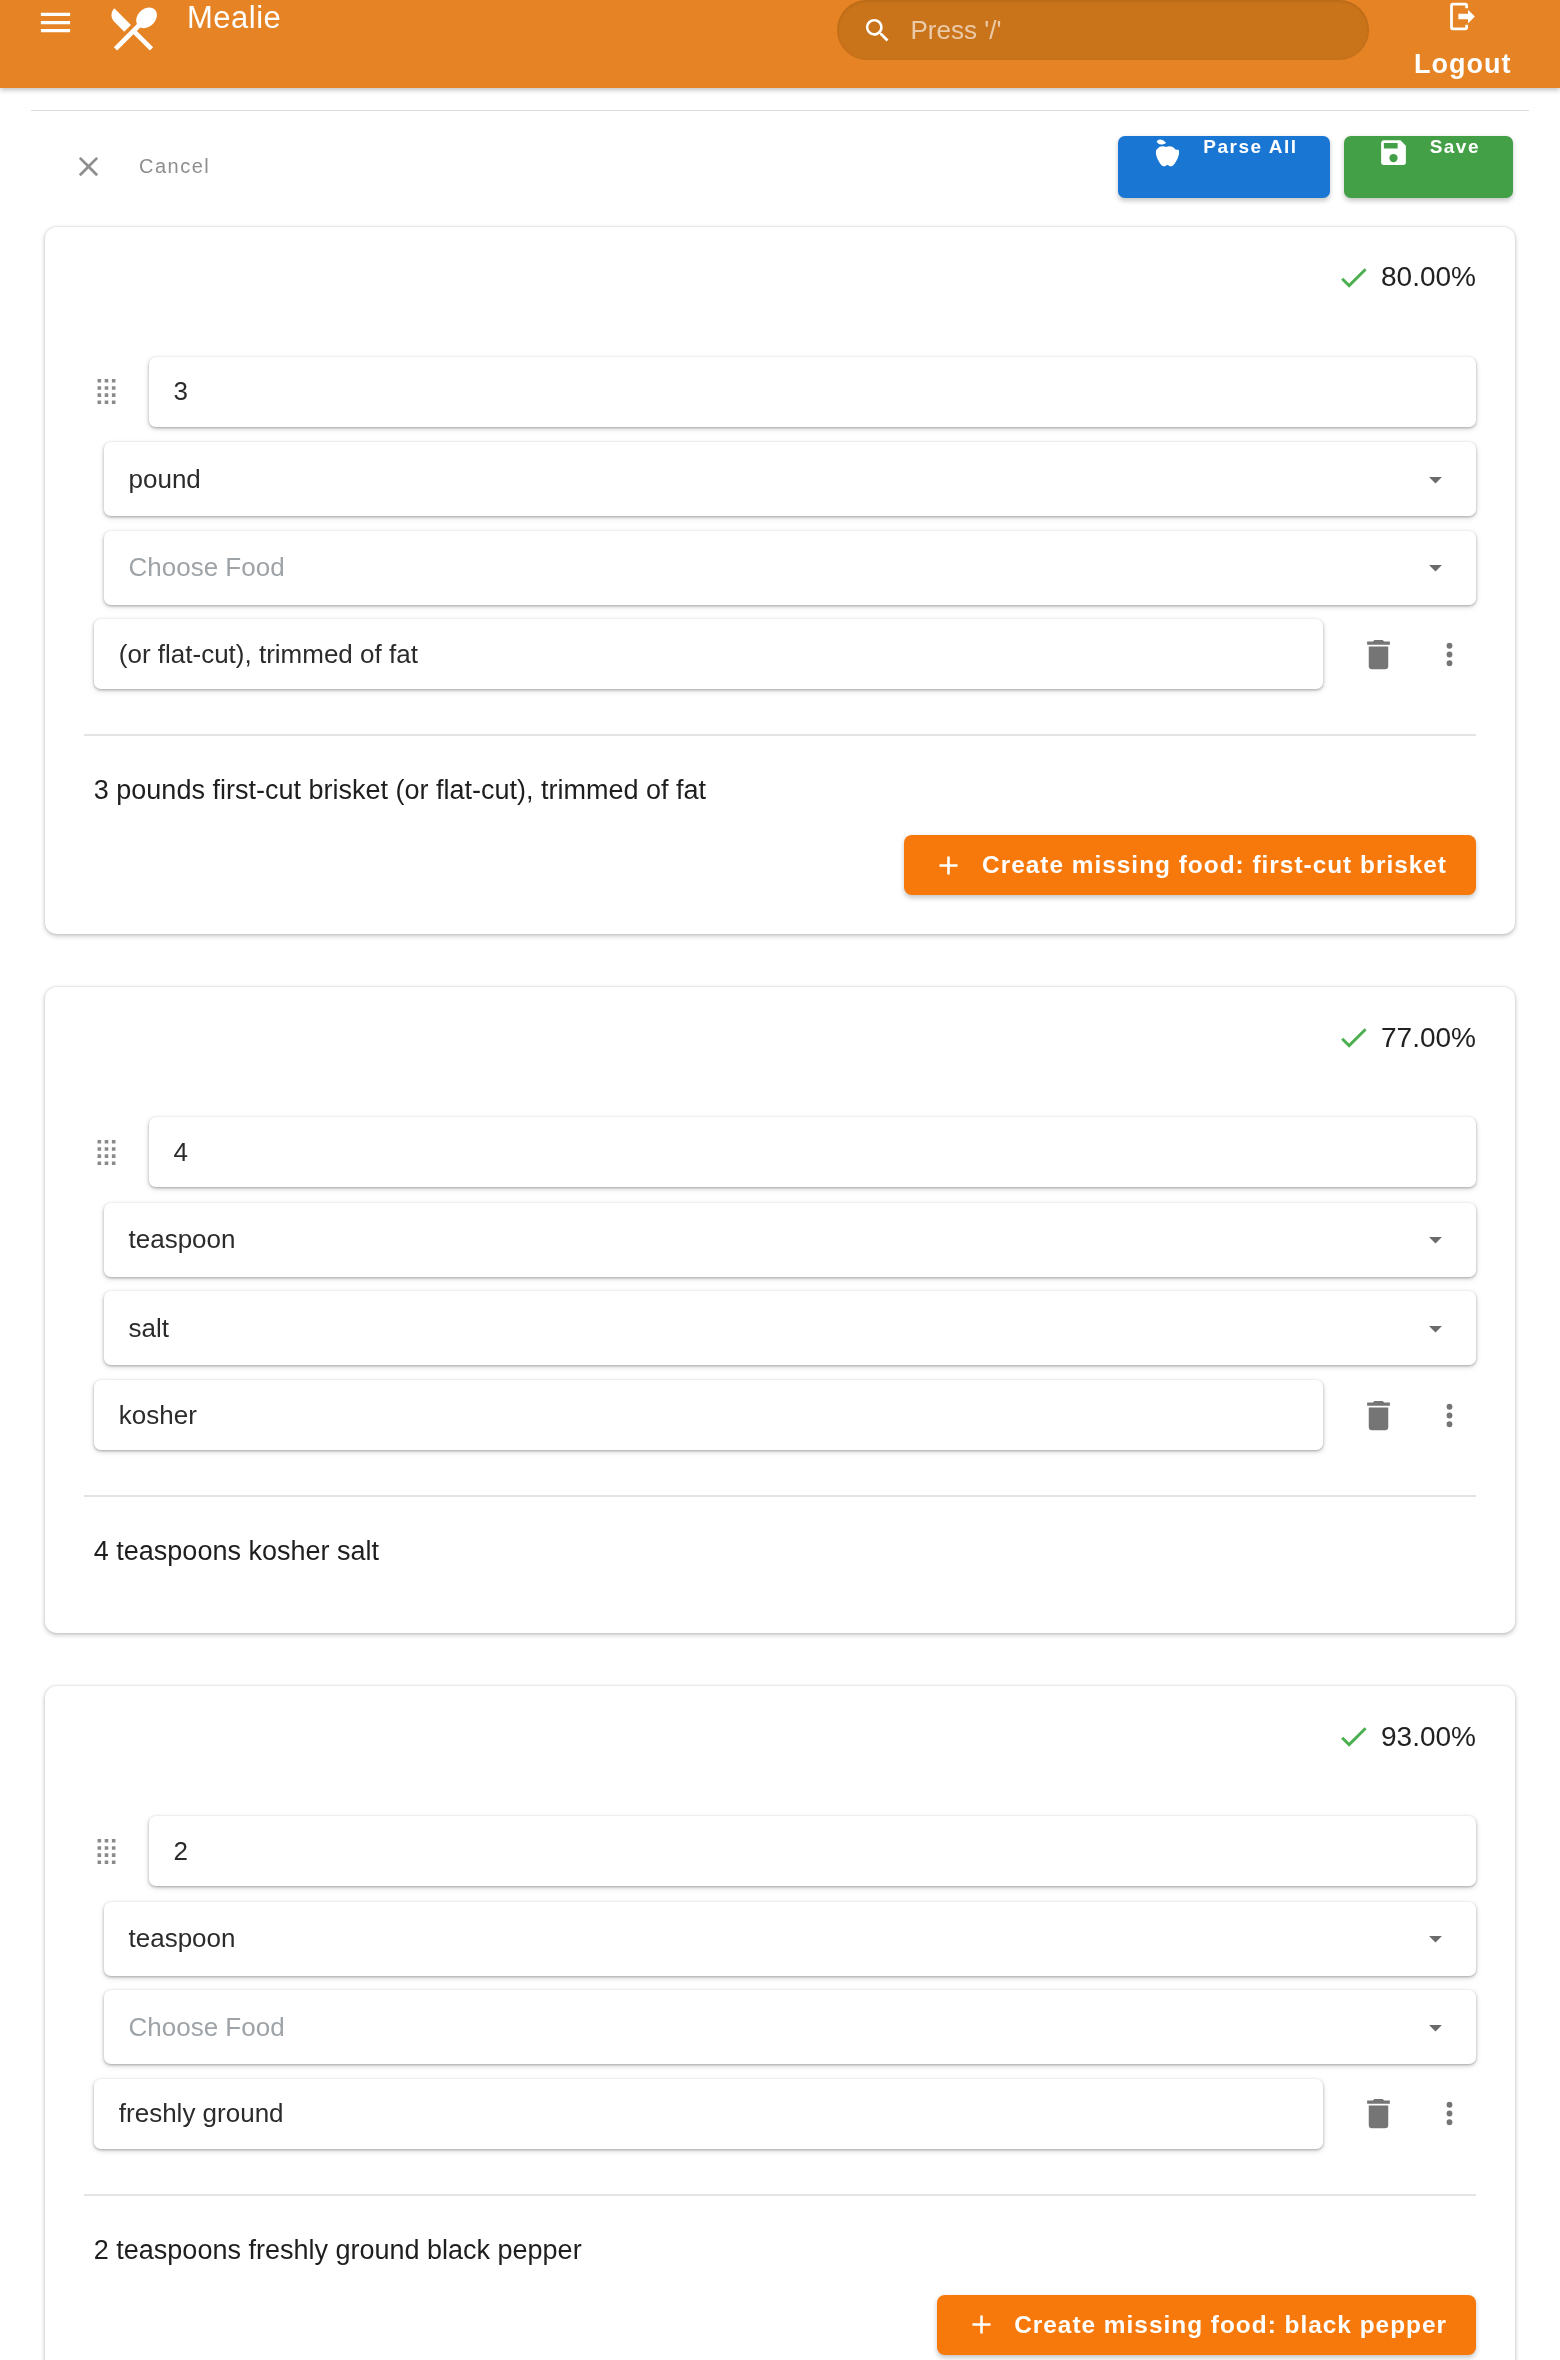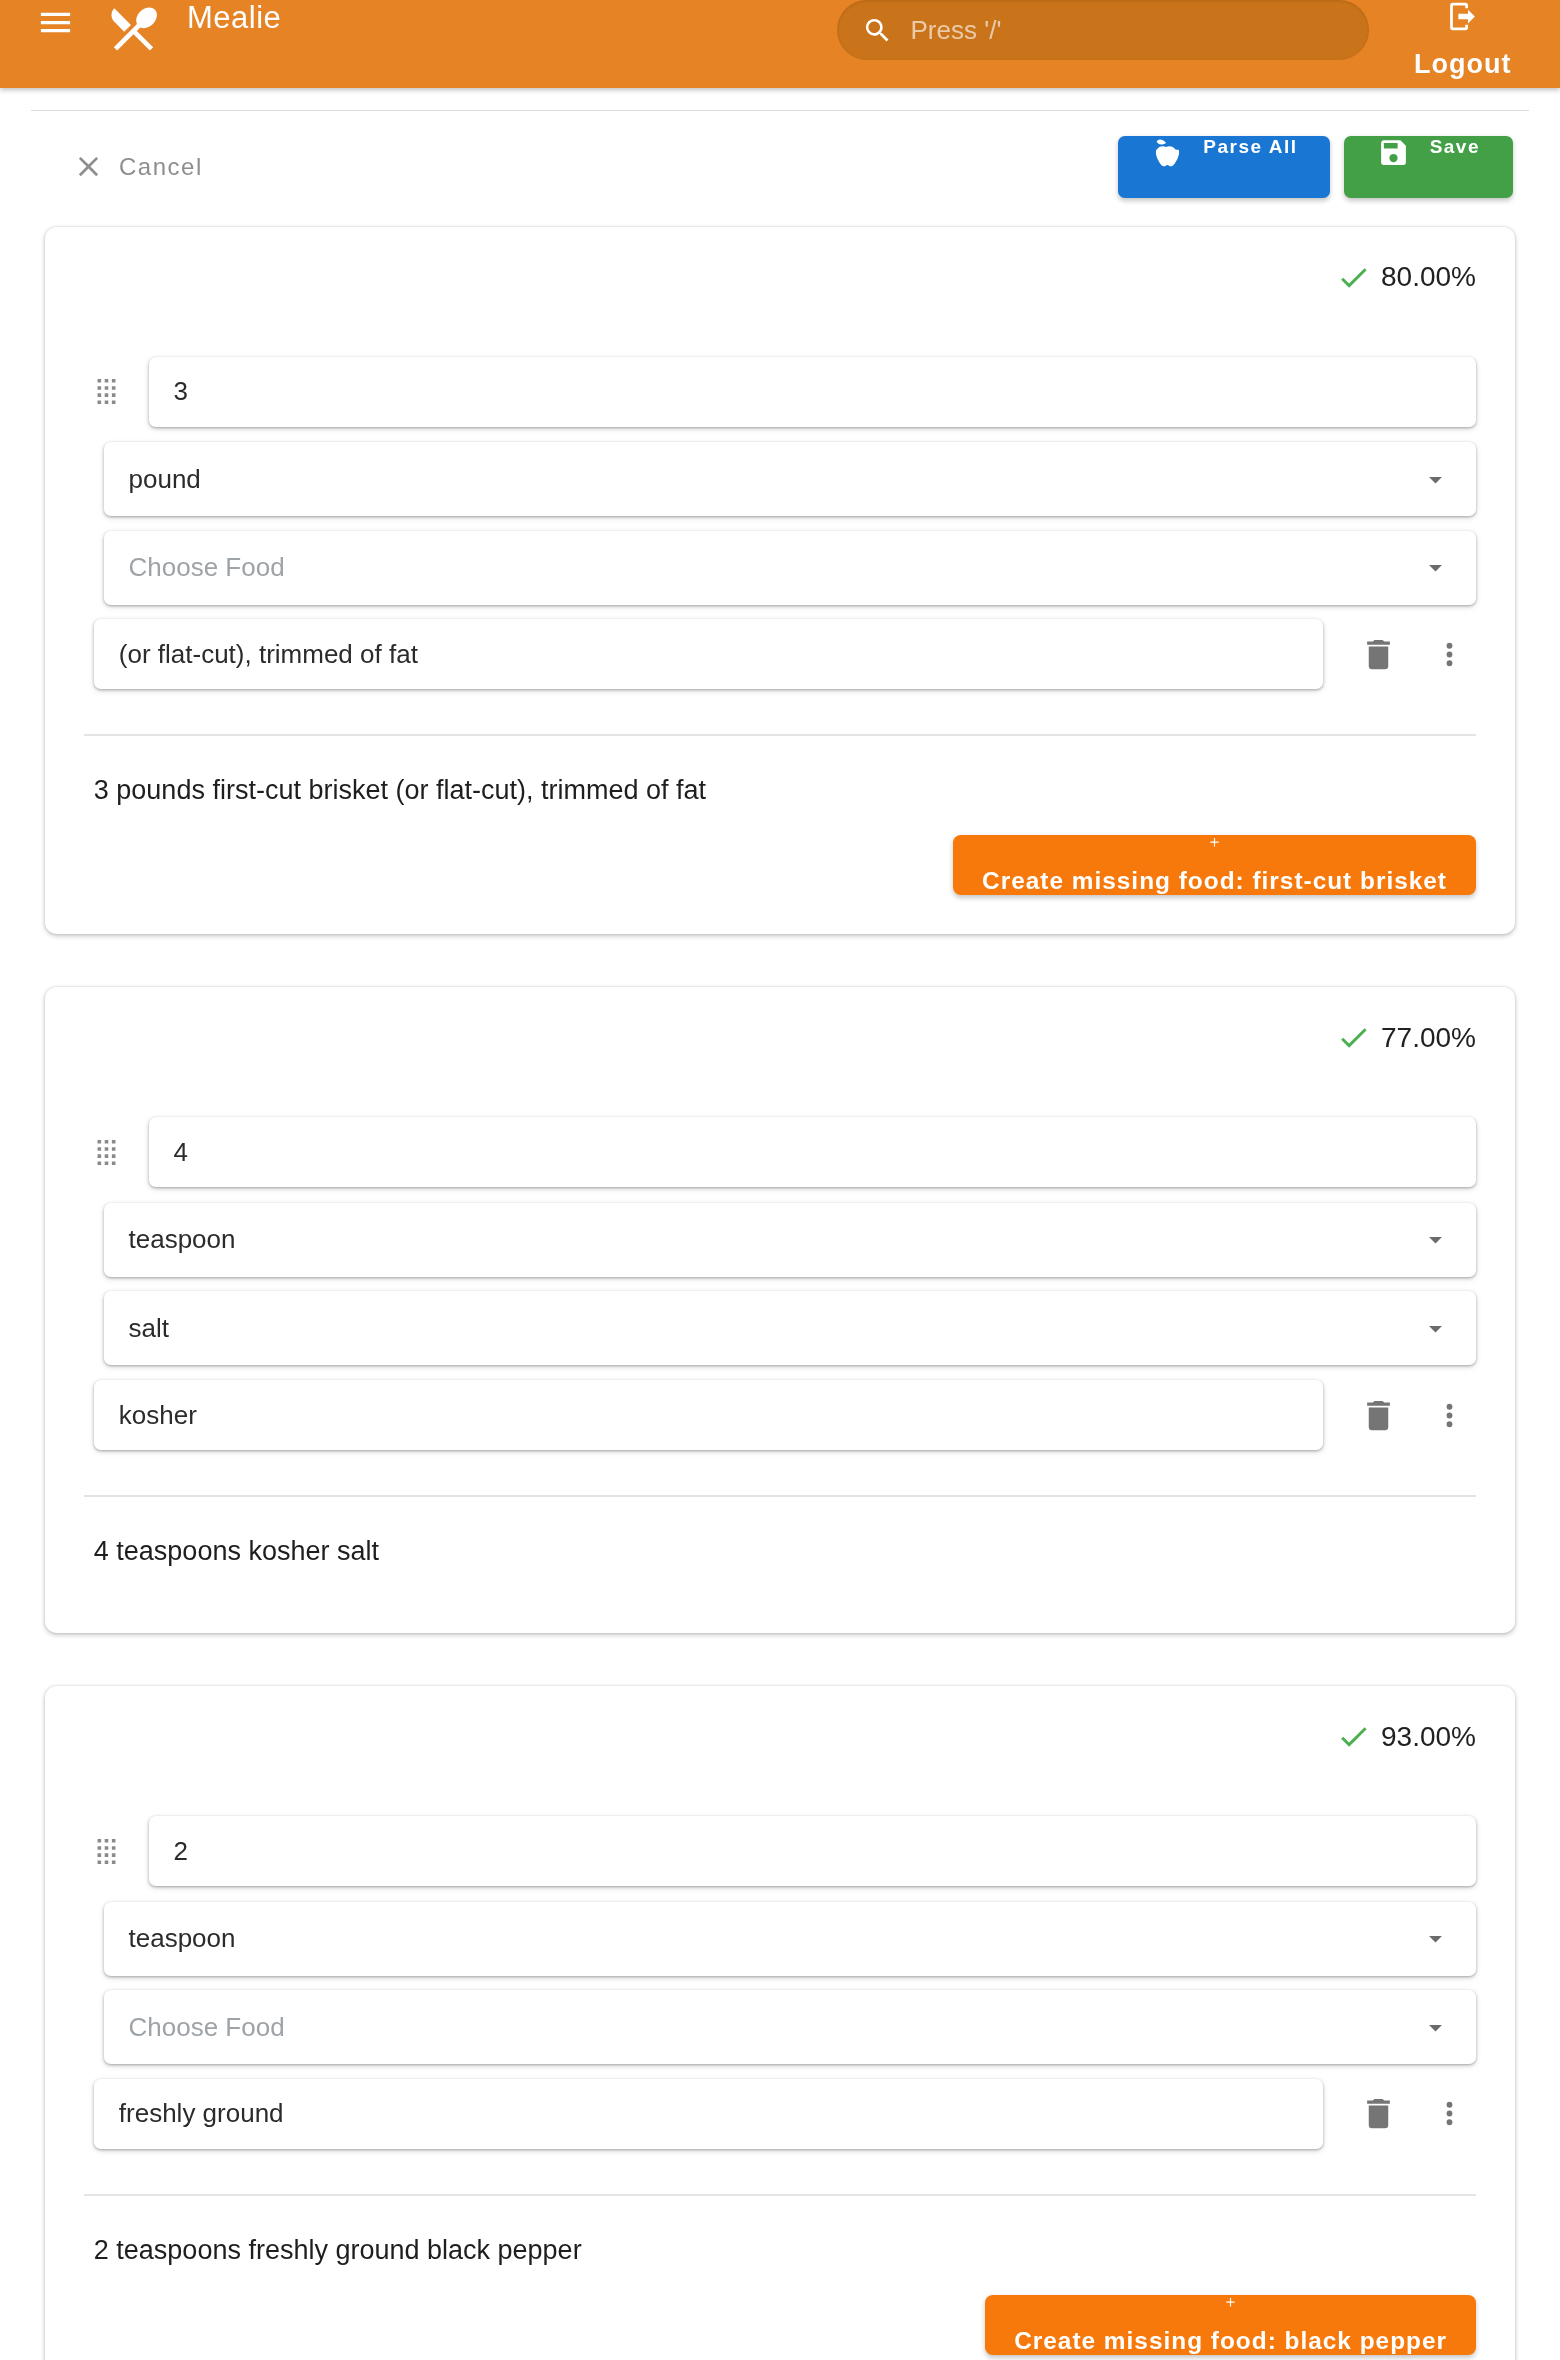--- a/index.html
+++ b/index.html
@@ -25,22 +25,22 @@
                      color:#fff; font-size:26px; font-family:inherit;}
   .search-pill input::placeholder{color:rgba(255,255,255,.62);}
   .logout-btn{display:flex; align-items:center; gap:15.6px; background:none; border:none;
               cursor:pointer; color:#fff; font-size:27px; font-weight:700;
               letter-spacing:1px; margin-left:45px; margin-right:15.6px; font-family:inherit;flex-direction:column;}
 
   .header-divider{border:none; border-top:1px solid #dcdcdc; margin:21.5px 31px 0 31px;}
 
   
   .toolbar{display:flex; align-items:center; padding:25px 47px 0 72px;}
-  .cancel-btn{display:flex; align-items:center; gap:14px; background:none; border:none;
-              cursor:pointer; color:#8e8e8e; font-size:24px; font-weight:500;
+  .cancel-btn{display:flex; align-items:center; gap:34px; background:none; border:none;
+              cursor:pointer; color:#8e8e8e; font-size:20px; font-weight:500;
               letter-spacing:1.5px; font-family:inherit;}
   .toolbar .spacer{flex:1;}
   .btn{display:flex; gap:19.5px; height:62px; border:none; cursor:pointer;
        border-radius:6.8px; padding:0 33px; color:#fff; font-size:19px; font-weight:700;
        letter-spacing:1.5px; font-family:inherit; box-shadow:0 2.9px 4.9px rgba(0,0,0,.22);}
   .btn.parse{background:var(--parse-all); margin-right:13.7px;}
   .btn.save{background:var(--save);}
 
   
   .cards{padding:29px 45px 0 45px;}
@@ -71,21 +71,21 @@
             justify-content:center; width:53px; height:53px;}
   .icon-btn.trash{margin-left:29px;}
   .icon-btn.kebab{margin-left:17.6px;}
 
   .card-divider{border:none; border-top:2px solid #e4e4e4; margin-top:45px;}
   .original{margin-top:39px; font-size:27px; color:#1e1e1e; padding-left:9.8px;}
   .action-row{display:flex; justify-content:flex-end; margin-top:29px;}
   .create-btn{display:flex; align-items:center; gap:17.6px; height:60px; border:none;
               cursor:pointer; border-radius:7.8px; padding:0 29px; background:var(--create-food);
               color:#fff; font-size:24.4px; font-weight:700; letter-spacing:1px;
-              font-family:inherit; box-shadow:0 2.9px 4.9px rgba(0,0,0,.22);flex-direction:column;}
+              font-family:inherit; box-shadow:0 2.9px 4.9px rgba(0,0,0,.22);}
 
   svg{display:block;}
 </style>
 </head>
 <body>
 
 <header class="appbar">
   <button class="hamburger">
     <svg width="39" height="39" viewBox="0 0 24 24">
         <path fill="#fff" d="M3,6H21V8H3V6M3,11H21V13H3V11M3,16H21V18H3V16Z"></path>

